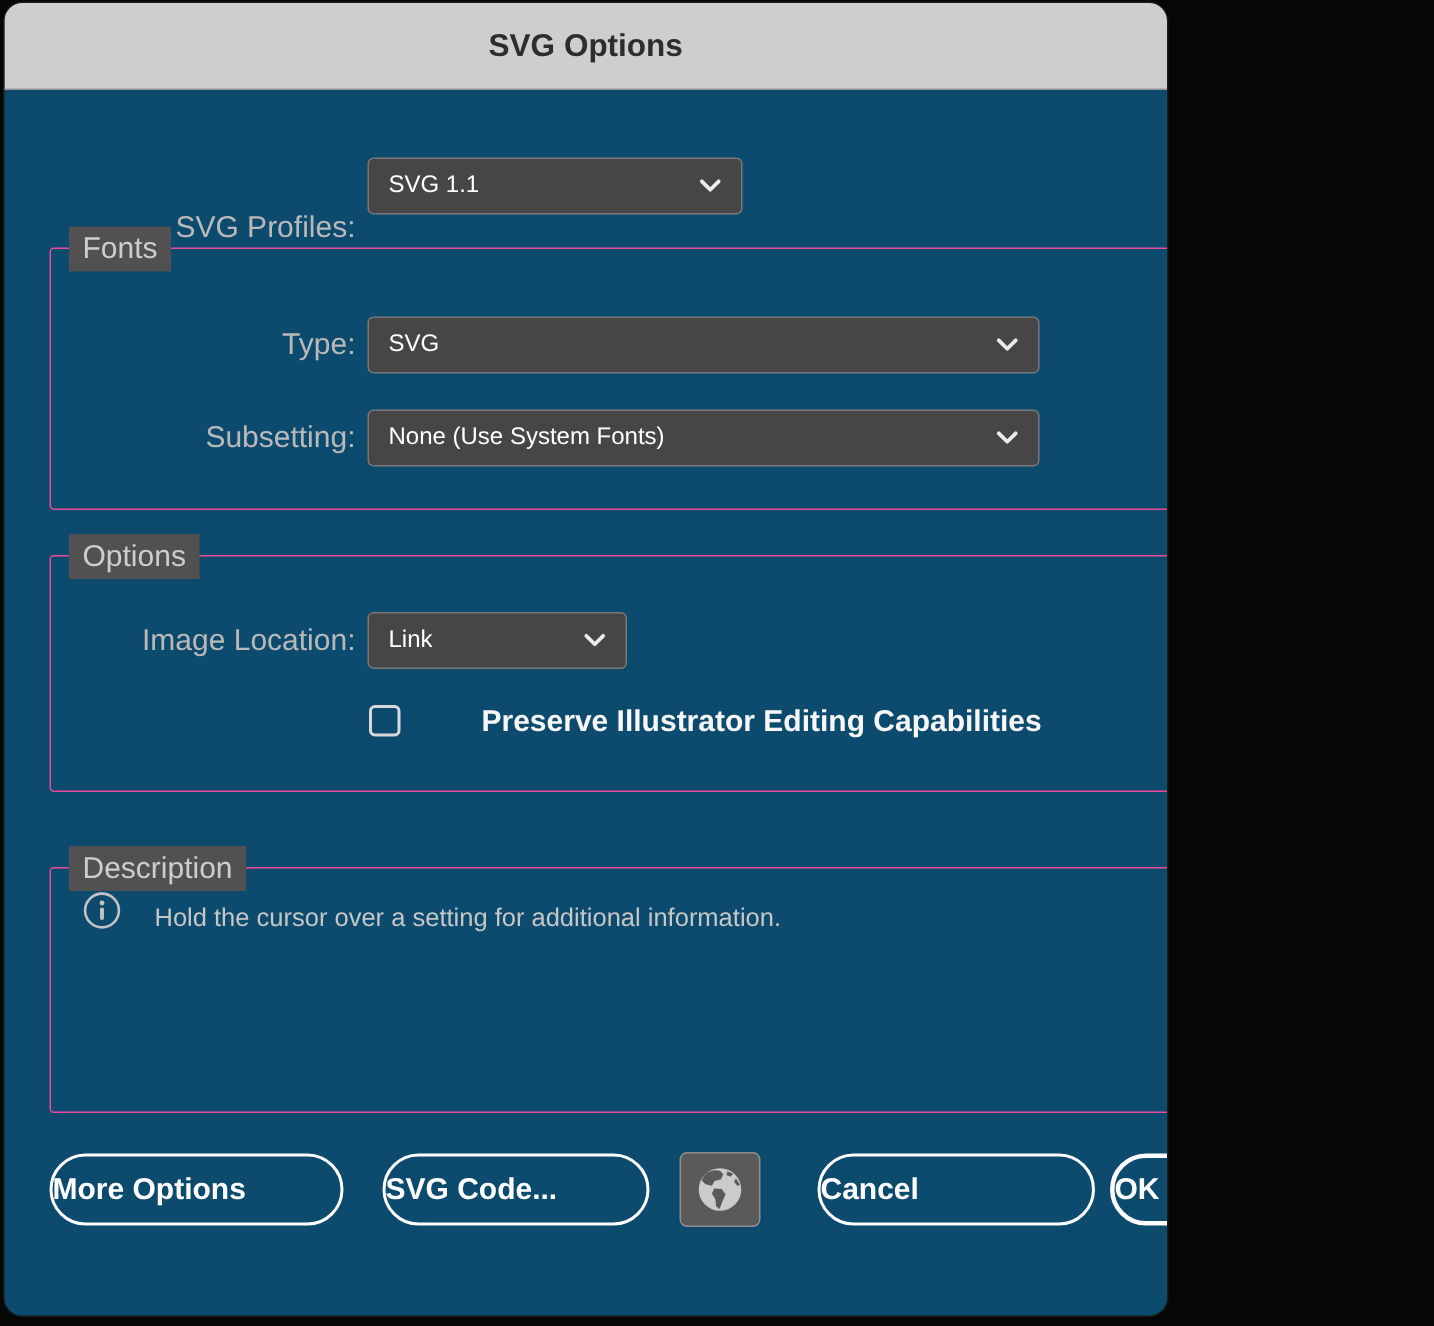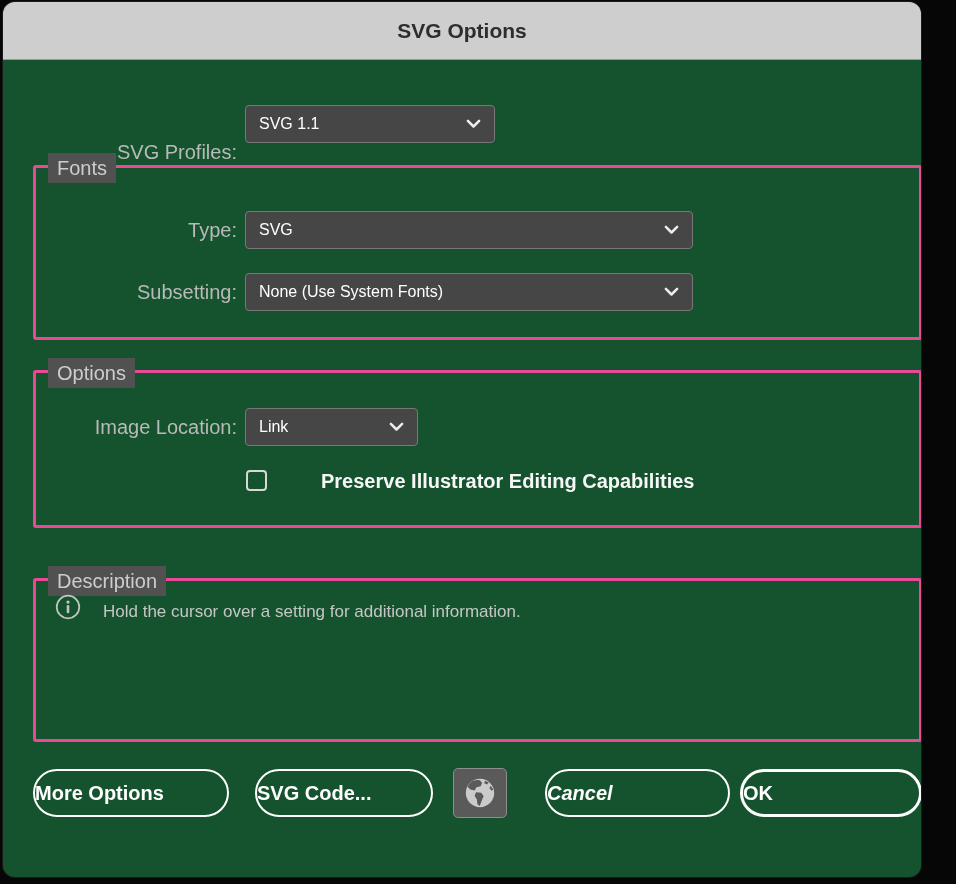--- a/index.html
+++ b/index.html
@@ -3,22 +3,22 @@
 <meta charset="utf-8">
 <style>
   html, body { margin:0; padding:0; }
   body {
     width:956px; height:884px; position:relative; overflow:hidden;
     background:#060606;
     font-family:"Liberation Sans", sans-serif;
     -webkit-font-smoothing:antialiased;
   }
   .dialog {
-    position:absolute; left:3px; top:2px; width:918px; height:875px;
-    background:#14532d; border-radius:12px; overflow:hidden;
+    position:absolute; left:3px; top:2px; width:775px; height:875px;
+    background:#0c4a6e; border-radius:12px; overflow:hidden;
     box-shadow:0 0 0 1px #1b1b1b;
   }
   .titlebar {
     position:absolute; top:0; left:0; right:0; height:57px;
     background:#cecece; border-bottom:1px solid #979797;
     display:flex; align-items:center; justify-content:center;
     font-size:21px; font-weight:700; color:#2d2d2d;
   }
   .row-label {
     position:absolute; left:0; width:234px; text-align:right;
@@ -29,21 +29,21 @@
     background:#464646; border:1px solid #787878; border-radius:4px;
     display:flex; align-items:center; justify-content:space-between;
     padding:0 13px; cursor:default;
   }
   .dropdown .dd-value {
     color:#ffffff; font-size:16px; font-weight:400; white-space:nowrap;
     overflow:hidden;
   }
   .dropdown .chev { display:flex; align-items:center; margin-left:10px; }
   .groupbox {
-    position:absolute; border:3px solid #ec4899; border-radius:3px;
+    position:absolute; border:1px solid #ec4899; border-radius:3px;
     box-sizing:border-box;
   }
   .legend {
     position:absolute; top:-15px; left:12px; background:#515151;
     padding:0 9px; font-size:20px; color:#cdcdcd; line-height:30px;
     white-space:nowrap;
   }
   .checkbox {
     position:absolute; width:21px; height:21px; box-sizing:border-box;
     border:2px solid #d8d8d8; border-radius:4px; background:transparent;
@@ -160,21 +160,21 @@
       <svg width="34" height="34" viewBox="0 0 24 24">
         <circle cx="12" cy="12" r="10" fill="#cbcbcb"></circle>
         <path d="M5.5 4.5 C7 3 10 2.5 12 3.2 L13.5 4.8 L12.5 7.2 L9.5 8 L8.2 10.2 L5.2 9.5 L3.4 7.8 C3.8 6.5 4.5 5.4 5.5 4.5 Z" fill="#5a5a5a"></path>
         <path d="M9.2 11.5 L12.8 11.8 L14.6 14.2 L13.2 17.5 L11.8 21.2 L10.2 20 L9.8 16.5 L8.2 14 Z" fill="#5a5a5a"></path>
         <path d="M15.5 3.4 L18.2 4.6 L17 6 L15 5.2 Z" fill="#5a5a5a"></path>
         <path d="M19.5 6.8 L21.4 9.6 L20.2 10.4 L18.6 8.4 Z" fill="#5a5a5a"></path>
       </svg>
     </span>
   </button>
 
-  <button class="pill-btn" style="left:542px; top:767px; width:185px;font-style:italic;">
+  <button class="pill-btn" style="left:542px; top:767px; width:185px;">
     <span>Cancel</span>
   </button>
 
   <button class="pill-btn default-btn" style="left:737px; top:767px; width:182px;">
     <span>OK</span>
   </button>
 
 </div>
 
 </body></html>

